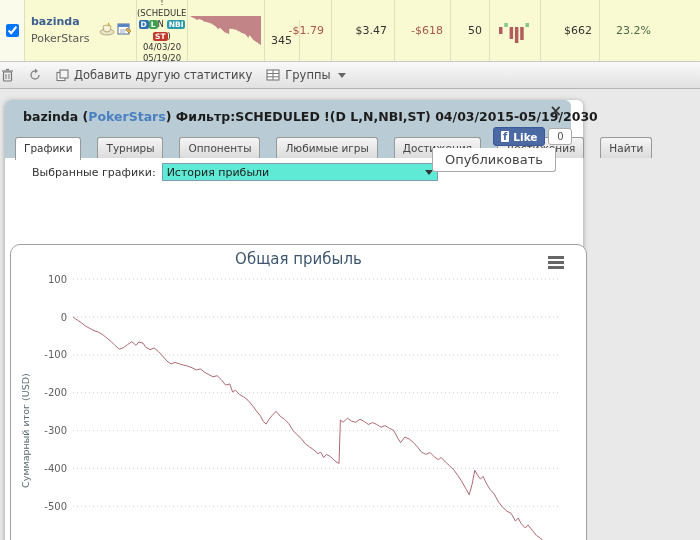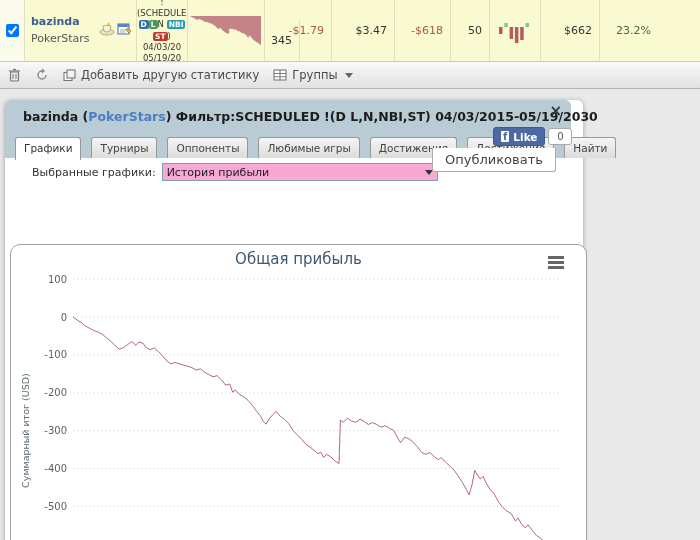--- a/index.html
+++ b/index.html
@@ -29,41 +29,41 @@
   .c-roi{width:42px;}
   .c-profit{width:56px;}
   .c-score{width:39px;}
   .c-minibar{width:51px;justify-content:center;}
   .c-total{width:59px;}
   .c-itm{width:58px;border-right:none;}
   .neg{color:#a8564e;}
   .pos{color:#4a6a4a;}
 
   
-  .toolbar{position:absolute;top:62px;left:0;width:700px;height:27px;background:linear-gradient(#f9f9f9,#e1e1e1);border-bottom:1px solid #b5b5b5;display:flex;align-items:center;gap:14px;padding-left:8px;box-sizing:border-box;font-size:11.5px;color:#4a4a4a;}
+  .toolbar{position:absolute;top:62px;left:0;width:700px;height:27px;background:linear-gradient(#f9f9f9,#e1e1e1);border-bottom:1px solid #b5b5b5;display:flex;align-items:center;gap:14px;padding-left:1px;box-sizing:border-box;font-size:11.5px;color:#4a4a4a;}
   .tool-btn{display:flex;align-items:center;gap:5px;cursor:pointer;}
   .caret-down{width:0;height:0;border-left:4px solid transparent;border-right:4px solid transparent;border-top:5px solid #666;margin-left:2px;}
 
   
   .popup{position:absolute;left:5px;top:100px;width:578px;height:470px;background:#fff;border-radius:6px 6px 0 0;box-shadow:0 1px 5px rgba(0,0,0,.35);}
   .popup-header{position:absolute;top:0;left:0;right:12px;height:58px;background:#b9cbd4;border-radius:6px 6px 0 0;}
   .popup-title{position:absolute;left:18px;top:9px;font-size:12.5px;font-weight:bold;color:#1c1c1c;white-space:nowrap;}
   .popup-title .link{color:#4a7fc1;}
   .close-btn{position:absolute;right:9px;top:4px;font-size:15px;font-weight:bold;color:#333;cursor:pointer;line-height:15px;}
   .like-wrap{position:absolute;left:488px;top:27px;display:flex;align-items:center;z-index:5;}
   .like-btn{background:#4b69a2;border:1px solid #3b5998;border-radius:3px;color:#fff;font-size:10.5px;font-weight:bold;height:17px;display:flex;align-items:center;gap:4px;padding:0 7px;cursor:pointer;}
   .like-f{background:#fff;color:#4b69a2;font-weight:bold;font-size:10px;padding:0 2px;border-radius:1px;line-height:11px;}
   .like-count{background:#fff;border:1px solid #aaa;border-radius:3px;height:15px;min-width:22px;margin-left:3px;font-size:10px;color:#555;display:flex;align-items:center;justify-content:center;}
-  .tabs{position:absolute;left:10px;top:37px;display:flex;gap:10px;z-index:3;}
+  .tabs{position:absolute;left:10px;top:37px;display:flex;gap:16px;z-index:3;}
   .tab{background:linear-gradient(#f5f5f5,#dcdcdc);border:1px solid #999;border-bottom:none;border-radius:3px 3px 0 0;padding:4px 8px 3px 8px;font-size:10.5px;color:#444;cursor:pointer;white-space:nowrap;}
   .tab.active{background:#fff;color:#333;padding-bottom:6px;margin-bottom:-2px;}
   .tab-publish{position:absolute;left:427px;top:48px;background:#ffffff;border:1px solid #aaa;border-radius:0 0 3px 3px;border-top:none;padding:4px 12px;font-size:13px;color:#444;cursor:pointer;z-index:4;}
   .popup-content{position:absolute;top:58px;left:0;right:0;bottom:0;background:#fff;}
   .select-row{position:absolute;top:5px;left:27px;display:flex;align-items:center;font-size:11px;color:#333;}
-  .select-box{margin-left:6px;width:276px;height:18px;border:1px solid #7f9db9;background:#f9a8d4;display:flex;align-items:center;justify-content:space-between;padding:0 4px;box-sizing:border-box;font-size:11px;color:#222;cursor:pointer;}
+  .select-box{margin-left:6px;width:276px;height:18px;border:1px solid #7f9db9;background:#5eead4;display:flex;align-items:center;justify-content:space-between;padding:0 4px;box-sizing:border-box;font-size:11px;color:#222;cursor:pointer;}
   .select-arrow{width:0;height:0;border-left:4px solid transparent;border-right:4px solid transparent;border-top:5px solid #333;}
 
   
   .chart-frame{position:absolute;left:5px;top:86px;width:575px;height:390px;border:1px solid #a0a0a0;border-radius:10px;background:#fff;}
   .chart-title{position:absolute;top:5px;left:0;width:100%;text-align:center;font-size:15px;color:#3E576F;}
   .chart-subtitle{position:absolute;top:25px;left:0;width:100%;text-align:center;font-size:10.5px;color:#4d6878;}
   .burger{position:absolute;right:22px;top:11px;width:16px;cursor:pointer;}
   .burger div{height:2.5px;background:#666;margin-bottom:2.5px;}
   #chart-svg{position:absolute;left:0;top:0;}
 </style>

